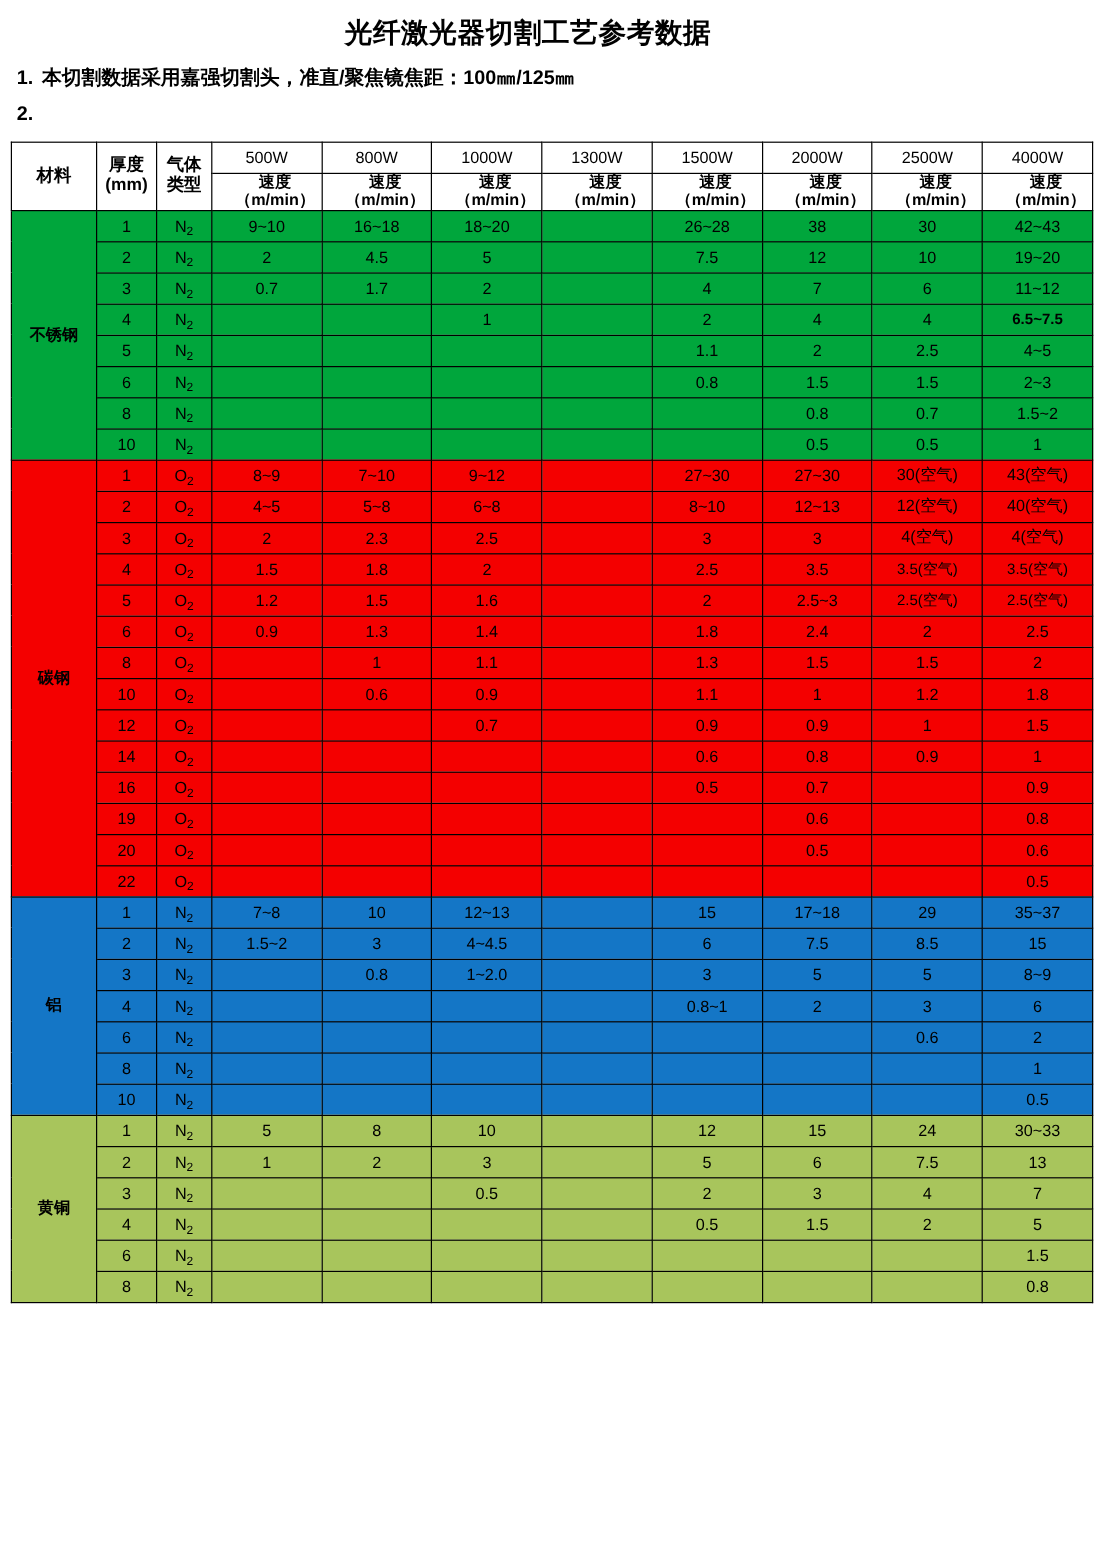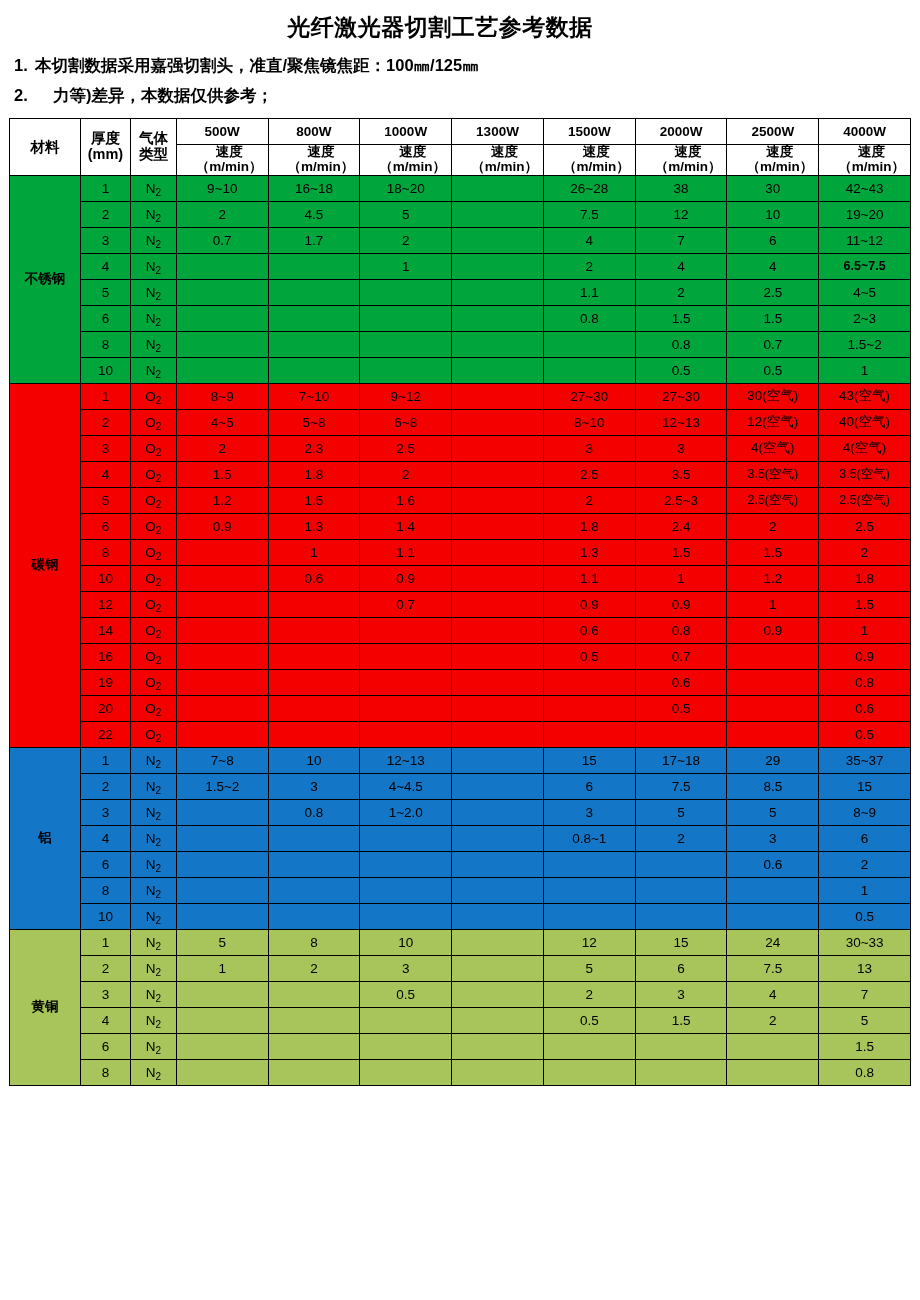--- a/index.html
+++ b/index.html
@@ -40,21 +40,21 @@
   }
   table.data td, table.data th {
     border: 1px solid #000000;
     text-align: center;
     vertical-align: middle;
     font-size: 13.5px;
     padding: 0;
     height: 26px;
   }
   thead th {
-    font-weight: bold;
+    font-weight: normal;
     font-size: 14.5px;
     background: #ffffff;
     line-height: 1.15;
   }
   thead th.sub { font-weight: bold; font-size: 13.5px; padding-left: 14px; }
   thead th.mat, thead th.thk, thead th.gas {
     font-weight: bold;
     font-size: 14.5px;
   }
   .col-mat { width: 68px; }
@@ -86,21 +86,21 @@
 
   <div class="doc-title">光纤激光器切割工艺参考数据</div>
 
   <div class="notes">
     <div class="note">
       <span class="note-num">1.</span>
       <span class="note-text">本切割数据采用嘉强切割头，准直/聚焦镜焦距：100㎜/125㎜</span>
     </div>
     <div class="note">
       <span class="note-num">2.</span>
-      <span class="note-text"><span class="indent2">力等)差异，本数据仅供参考；</span></span>
+      <span class="note-text"></span>
     </div>
   </div>
 
   <table class="data">
     <colgroup>
       <col class="col-mat">
         <col class="col-thk">
         <col class="col-gas">
       <col class="col-p">
         <col class="col-p">

